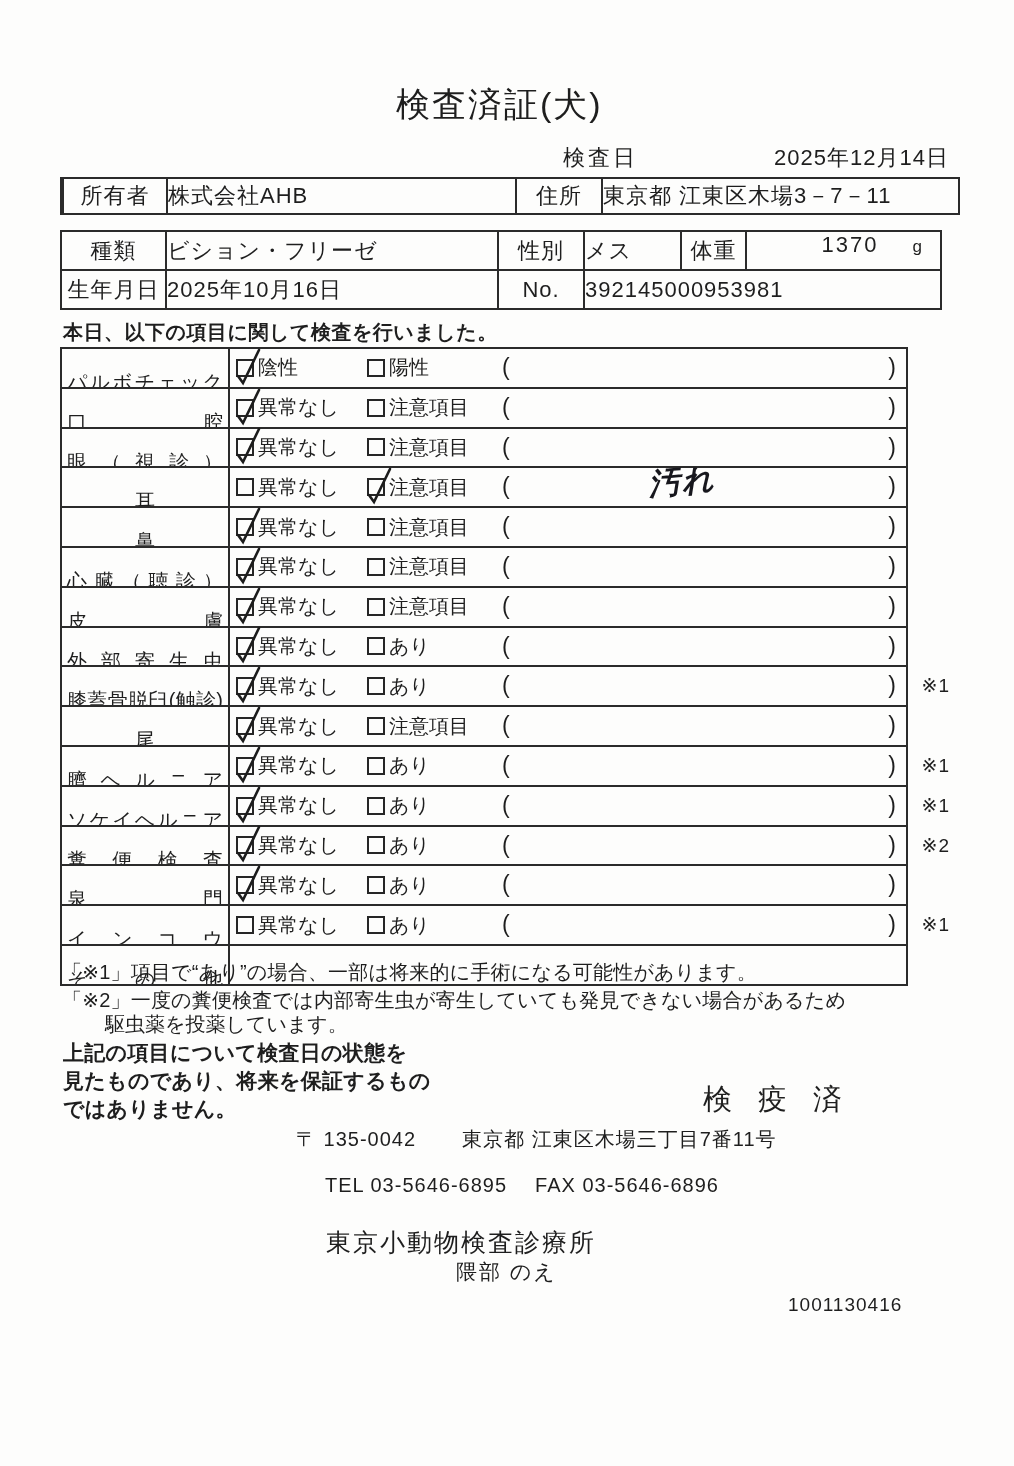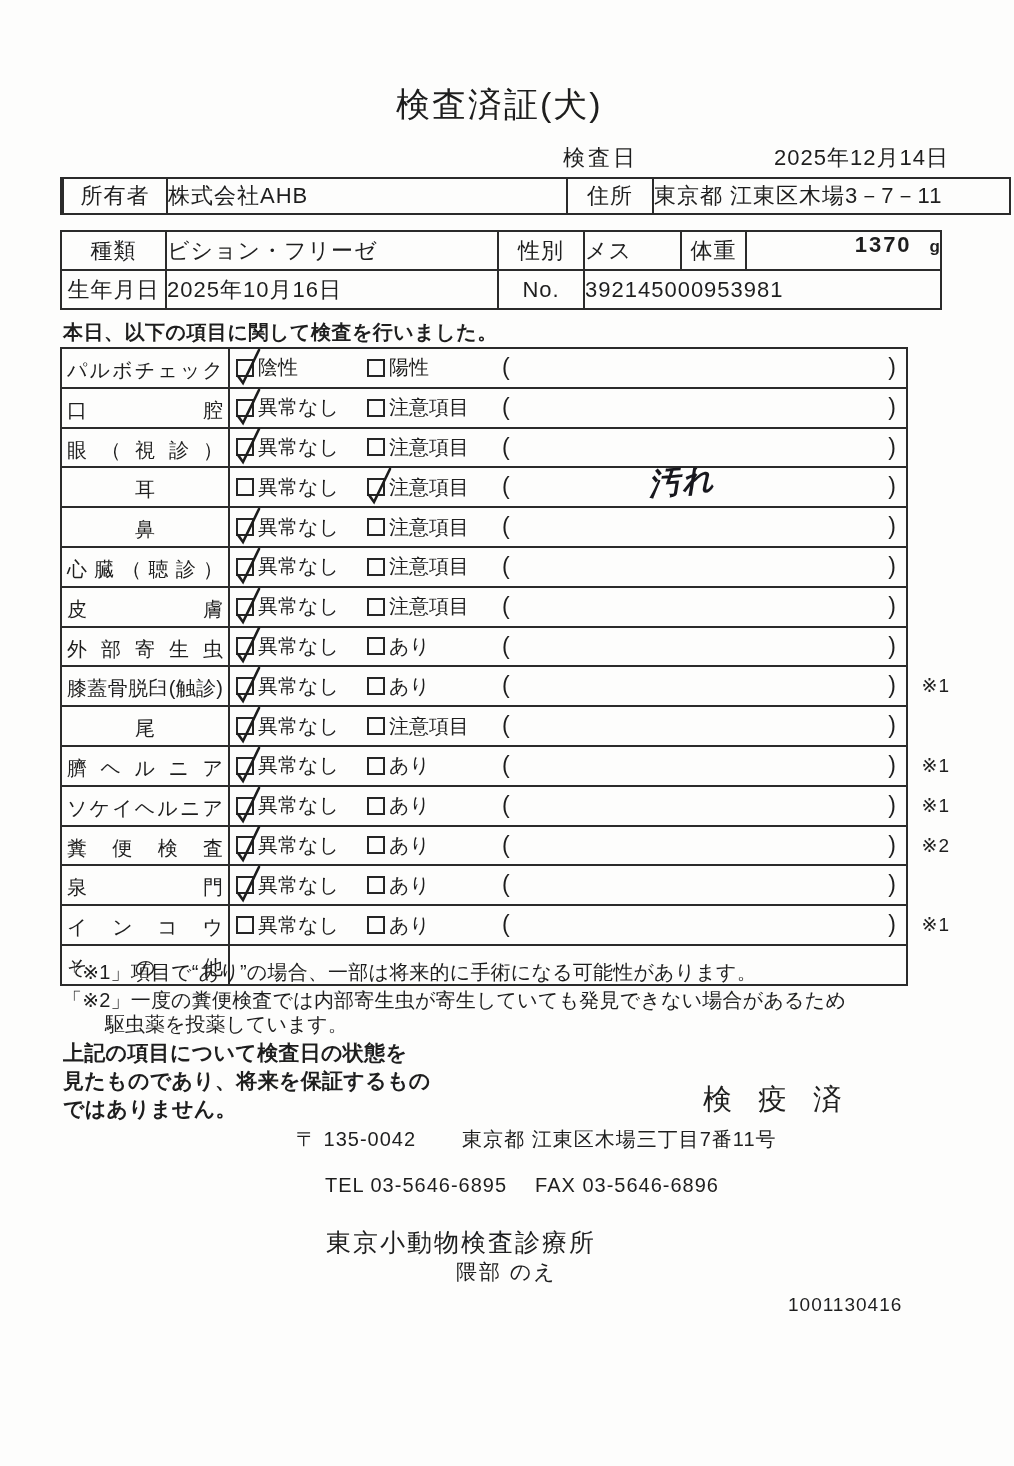--- a/index.html
+++ b/index.html
@@ -16,31 +16,31 @@
   
   table.info{position:absolute;border-collapse:collapse;table-layout:fixed;}
   table.info td{border:2px solid #2b2b2b;font-size:22px;padding:0;height:36px;box-sizing:border-box;
     white-space:nowrap;overflow:visible;}
   td.lbl{text-align:center;letter-spacing:1px;}
   td.val{padding-left:10px;letter-spacing:1px;}
   #tableA{left:60px;top:177px;width:880px;}
   #tableA td:first-child{border-left-width:4px;}
   #tableB{left:60px;top:230px;width:880px;}
   #tableB td{height:39px;}
-  .weight-cell{display:flex;justify-content:flex-end;align-items:baseline;gap:18px;height:100%;font-weight:bold;}
+  .weight-cell{display:flex;justify-content:flex-end;align-items:baseline;gap:34px;padding-right:18px;height:100%;}
   .weight-cell .wv{font-size:22px;letter-spacing:2px;}
   .weight-cell .wu{font-size:17px;}
   
   .intro{left:63px;top:319px;font-size:20px;font-weight:600;letter-spacing:.5px;}
   
   .chk-table{position:absolute;left:60px;top:347px;width:848px;border:2px solid #2b2b2b;box-sizing:border-box;}
   .chk-row{position:relative;height:37.8px;border-bottom:2px solid #2b2b2b;display:flex;}
   .chk-row:last-child{border-bottom:none;}
   .chk-label{width:168px;box-sizing:border-box;border-right:2px solid #2b2b2b;
-    font-size:20px;line-height:35px;padding:4px 5px;
+    font-size:20px;line-height:35px;padding:16px 5px;
     text-align:justify;text-align-last:justify;text-justify:inter-character;white-space:nowrap;overflow:hidden;}
   .chk-label.center{text-align:center;text-align-last:center;}
   .chk-content{position:relative;flex:1;}
   .opt{position:absolute;top:0;height:100%;display:flex;align-items:center;gap:4px;font-size:20px;}
   .box{position:relative;width:14px;height:14px;border:2px solid #262626;flex:none;}
   .tickwrap{position:absolute;left:-3px;top:-15px;width:28px;height:44px;pointer-events:none;}
   .paren{position:absolute;top:0;line-height:36px;font-size:23px;}
   .paren.open{left:272px;}
   .paren.close{right:10px;}
   .hand-note{position:absolute;left:372px;top:-7px;width:160px;text-align:center;
@@ -66,21 +66,21 @@
 <div class="page">
 
   <div class="abs title">検査済証(犬)</div>
   <div class="abs exam-date-label">検査日</div>
   <div class="abs exam-date-value">2025年12月14日</div>
 
   <table class="info" id="tableA">
     <tbody>
         <tr>
       <td class="lbl" style="width:105px">所有者</td>
-      <td class="val" style="width:400px">株式会社AHB</td>
+      <td class="val" style="width:349px">株式会社AHB</td>
       <td class="lbl" style="width:86px">住所</td>
       <td class="val" style="width:357px">東京都 江東区木場3－7－11</td>
     </tr>
   </tbody>
     </table>
 
   <table class="info" id="tableB">
     <tbody>
         <tr>
       <td class="lbl" style="width:105px">種類</td>

